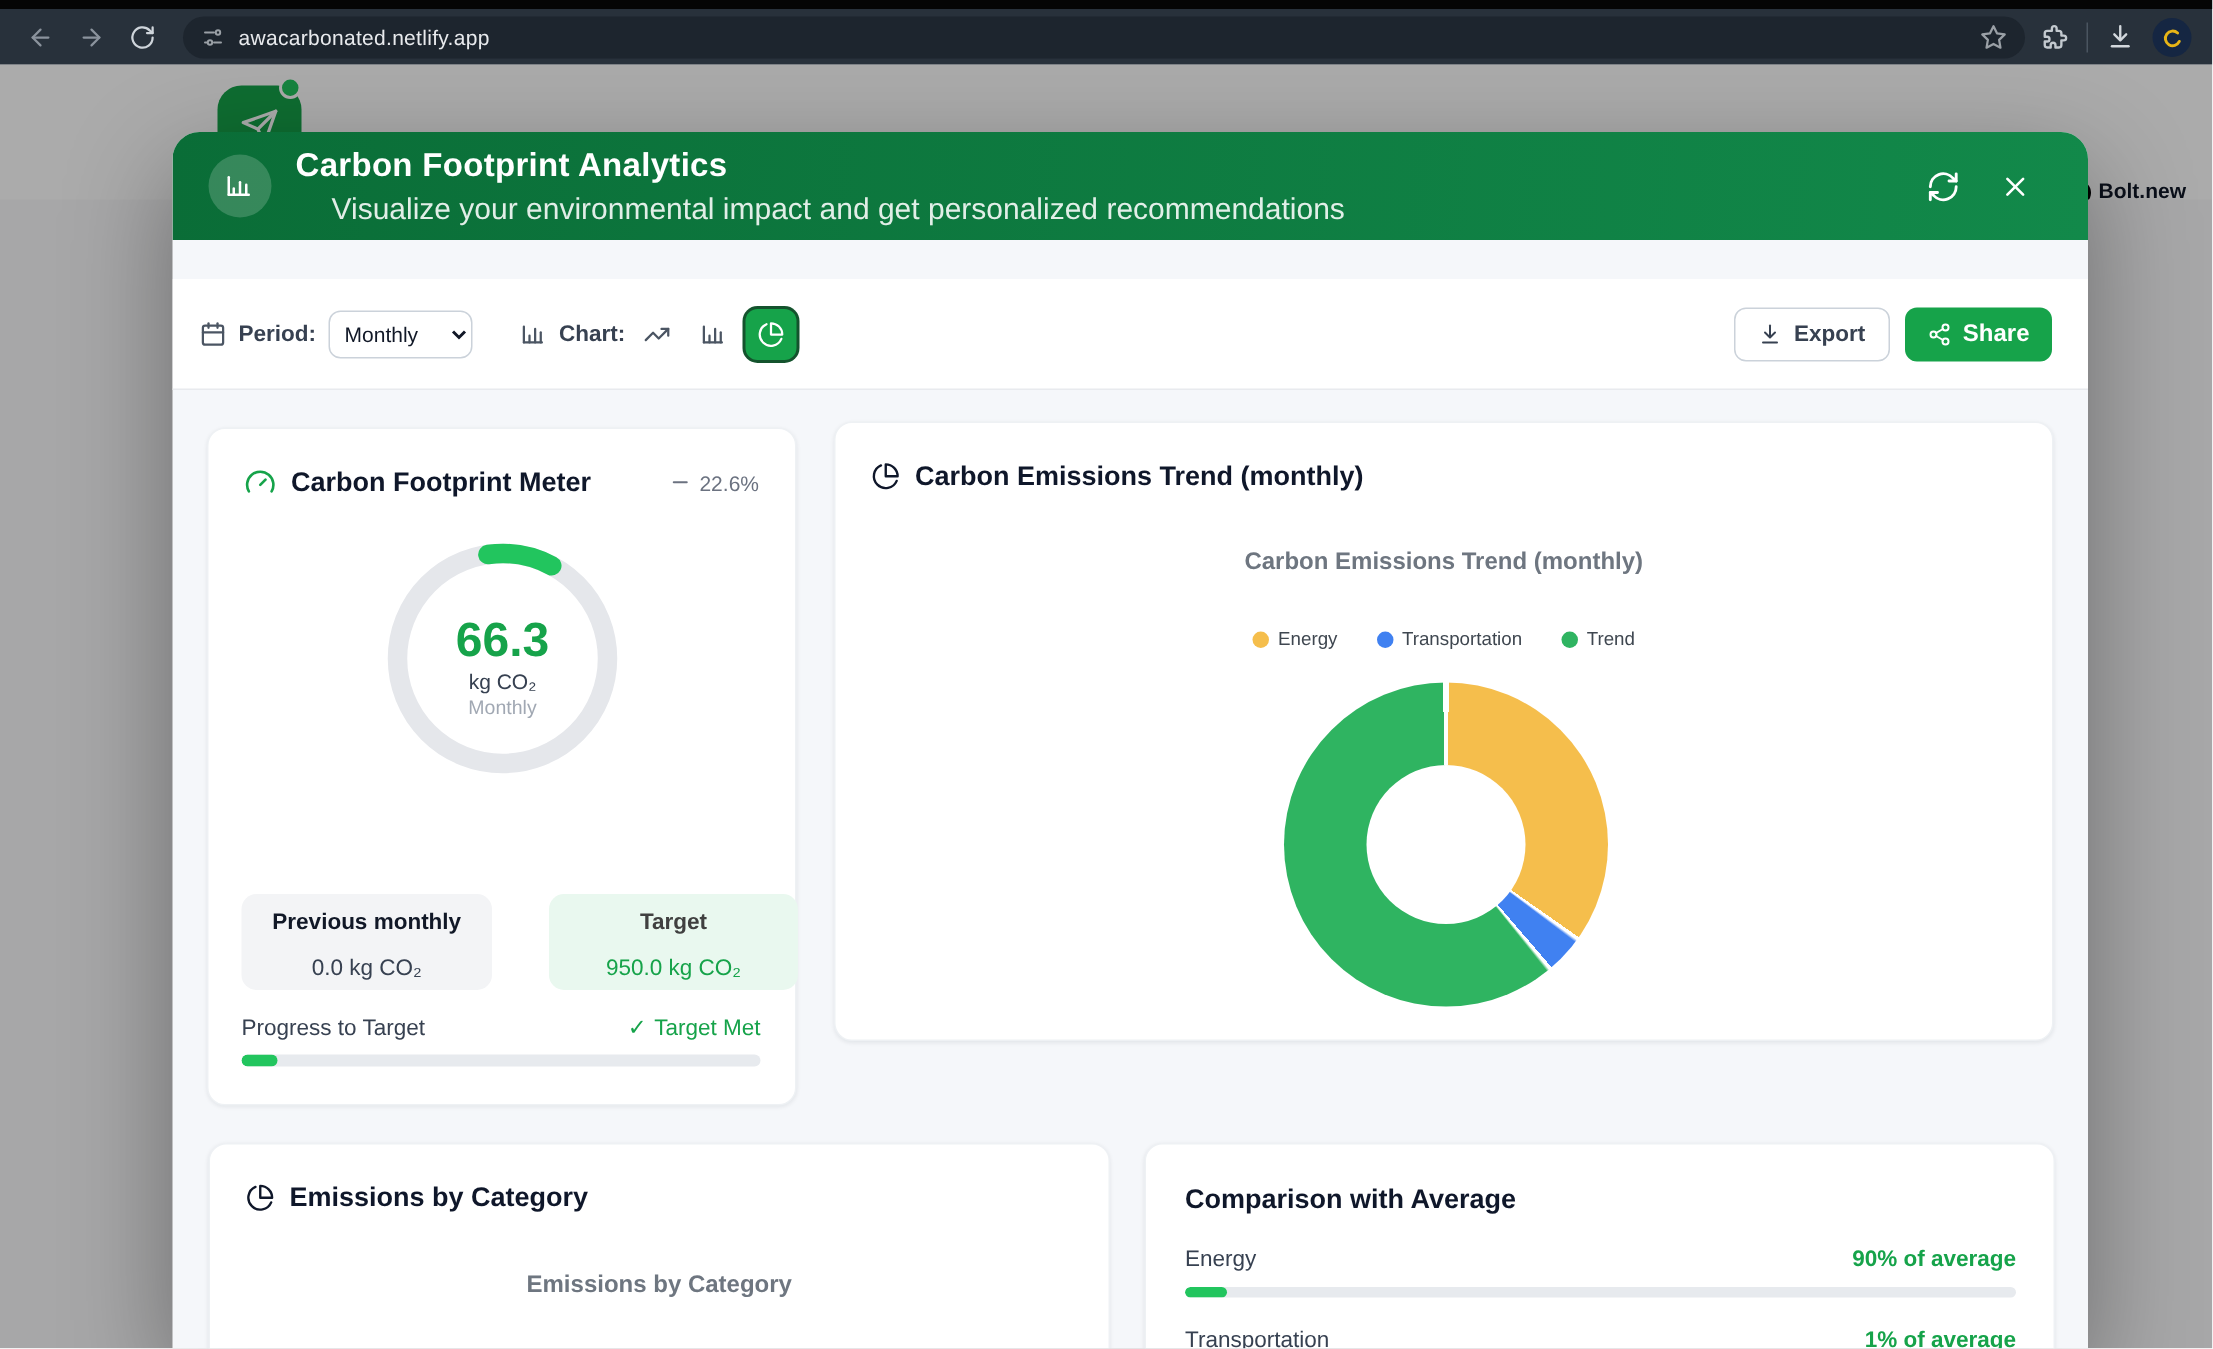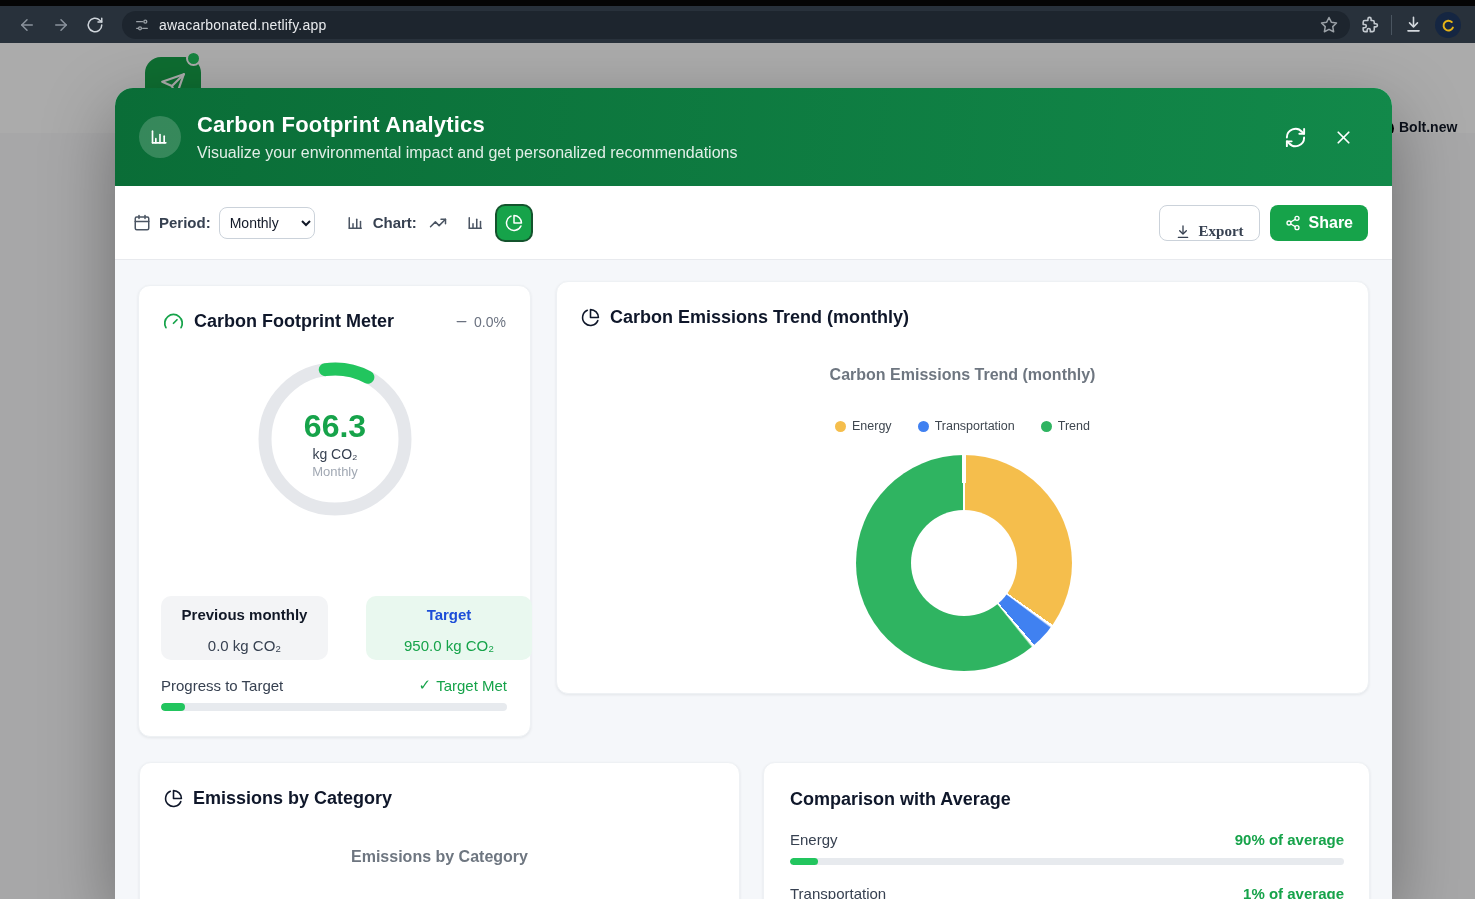--- a/index.html
+++ b/index.html
@@ -40,59 +40,59 @@
   .hdr-vsep { position:absolute; left:1320px; top:62px; width:1px; height:26px; background:#d1d5db; }
   .built-label { position:absolute; left:1344px; top:70px; font-size:13px; font-weight:500; color:#374151; }
   .bolt-circle { position:absolute; left:1377px; top:77px; width:17px; height:17px; border-radius:50%; background:#000; display:flex; align-items:center; justify-content:center; }
   .bolt-label { position:absolute; left:1399px; top:76px; font-size:14px; font-weight:800; color:#111827; }
 
   
   .overlay { position:absolute; left:0; top:43px; right:0; bottom:0; background:rgba(0,0,0,.33); z-index:5; }
 
   
   .modal { position:absolute; left:115px; top:88px; width:1277px; height:811px; background:#f5f7fa; border-radius:18px 18px 0 0; box-shadow:0 24px 70px rgba(0,0,0,.35); overflow:hidden; z-index:10; }
-  .modal-header { position:absolute; left:0; top:0; right:0; height:98px; background:linear-gradient(95deg,#0a6d37,#12894a); display:flex; align-items:center; padding:0 24px; }
+  .modal-header { position:absolute; left:0; top:0; right:0; height:72px; background:linear-gradient(95deg,#0a6d37,#12894a); display:flex; align-items:center; padding:0 24px; }
   .mh-icon { width:42px; height:42px; border-radius:50%; background:rgba(255,255,255,.18); display:flex; align-items:center; justify-content:center; color:#fff; flex:none; }
   .mh-text { margin-left:16px; }
   .mh-title { color:#fff; font-size:22px; font-weight:800; letter-spacing:.2px; }
-  .mh-sub { color:rgba(255,255,255,.88); font-size:16px; margin-top:6px; }
+  .mh-sub { color:rgba(255,255,255,.88); font-size:20px; margin-top:6px;margin-left:24px; }
   .mh-actions { margin-left:auto; display:flex; align-items:center; gap:26px; margin-right:14px; color:#fff; }
   .mh-actions .abtn { display:flex; align-items:center; justify-content:center; color:#fff; }
 
   
   .mtoolbar { position:absolute; left:0; top:98px; right:0; height:74px; background:#fff; border-bottom:1px solid #e8eaee; display:flex; align-items:center; padding:0 16px; }
   .tb-label { font-size:15px; font-weight:600; color:#374151; }
   .tb-ic { color:#4b5563; margin:0 8px 0 2px; display:flex; }
   select.period { height:32px; width:96px; margin-left:8px; border:1px solid #cbd2da; border-radius:8px; background:#fff; font-family:"Liberation Sans",sans-serif; font-size:14px; color:#111827; padding:0 6px; }
   .chart-group { display:flex; align-items:center; margin-left:20px; }
   .chart-btn { width:34px; height:34px; border-radius:8px; display:flex; align-items:center; justify-content:center; color:#4b5563; background:transparent; border:none; margin-left:4px; }
   .chart-btn.active { background:#16a34a; color:#fff; box-shadow:0 0 0 2px #14532d; }
   .tb-right { margin-left:auto; display:flex; align-items:center; gap:10px; margin-right:8px; }
-  .btn-export { height:36px; display:flex; align-items:flex-end; gap:8px; padding:0 15px; border:1px solid #cbd2da; border-radius:8px; background:#fff; color:#374151; font-size:15px; font-weight:600; font-family:Liberation Serif, serif; }
+  .btn-export { height:36px; display:flex; align-items:center; gap:8px; padding:0 15px; border:1px solid #cbd2da; border-radius:8px; background:#fff; color:#374151; font-size:15px; font-weight:600; font-family:Liberation Sans, sans-serif; }
   .btn-share { height:36px; display:flex; align-items:center; gap:8px; padding:0 15px; border:none; border-radius:8px; background:#16a34a; color:#fff; font-size:16px; font-weight:600; font-family:"Liberation Sans",sans-serif; }
 
   
   .card { position:absolute; background:#fff; border-radius:12px; border:1px solid #eef1f4; box-shadow:0 1px 3px rgba(16,24,40,.08); }
   .card-head { position:absolute; left:24px; right:24px; top:25px; display:flex; align-items:center; }
   .card-title { font-size:18px; font-weight:700; color:#0f172a; margin-left:10px; }
 
   
   .meter-card { left:23px; top:197px; width:393px; height:452px; }
   .meter-delta { margin-left:auto; display:flex; align-items:center; gap:5px; color:#6b7280; font-size:14px; }
   .gauge-wrap { position:absolute; left:118px; top:75px; width:156px; height:156px; }
   .gauge-center { position:absolute; left:0; right:0; top:48px; text-align:center; }
   .gauge-value { font-size:32px; line-height:34px; font-weight:800; color:#16a34a; }
   .gauge-unit { font-size:14px; color:#374151; margin-top:3px; }
   .gauge-period { font-size:13px; color:#a1a8b3; margin-top:2px; }
   .impact-badge { position:absolute; left:50%; transform:translateX(-50%); top:259px; background:#22c55e; color:#fff; font-size:15px; font-weight:700; padding:9px 26px; border-radius:999px; white-space:nowrap; }
   .stat-box { position:absolute; top:310px; height:64px; border-radius:10px; text-align:center; padding-top:10px; }
   .stat-prev { left:22px; width:167px; background:#f3f4f6; }
   .stat-target { left:227px; width:166px; background:#e9f8ef; }
   .stat-t1 { font-size:15px; font-weight:700; color:#111827; }
-  .stat-target .stat-t1 { color:#1d4ed8; }
+  .stat-target .stat-t1 { color:#404040; }
   .stat-t2 { font-size:15px; color:#374151; margin-top:14px; }
   .stat-target .stat-t2 { color:#16a34a; }
   .progress-row { position:absolute; left:22px; right:23px; top:390px; display:flex; align-items:center; justify-content:space-between; }
   .progress-label { font-size:15px; color:#374151; }
   .target-met { font-size:15px; font-weight:500; color:#16a34a; display:flex; align-items:center; gap:5px; }
   .meter-bar { position:absolute; left:22px; right:23px; top:417px; height:8px; border-radius:4px; background:#e7eaee; overflow:hidden; }
   .meter-fill { height:100%; background:#22c55e; border-radius:4px; }
 
   
   .trend-card { left:441px; top:193px; width:813px; height:413px; }
@@ -339,21 +339,21 @@
           <svg class="ic" width="21" height="21" viewBox="0 0 24 24">
               <path d="m12 14 4-4"></path>
               <path d="M3.34 19a10 10 0 1 1 17.32 0"></path>
             </svg>
         </span>
         <span class="card-title">Carbon Footprint Meter</span>
         <span class="meter-delta">
           <svg class="ic" width="15" height="15" viewBox="0 0 24 24">
               <path d="M5 12h14"></path>
             </svg>
-          <span>0.0%</span>
+          <span>22.6%</span>
         </span>
       </div>
       <div class="gauge-wrap">
         <svg width="156" height="156" viewBox="0 0 156 156">
           <circle cx="78" cy="78" r="70" fill="none" stroke="#e5e7eb" stroke-width="13"></circle>
           <path id="gauge-arc" d="M 68.26 8.68 A 70 70 0 0 1 110.86 16.19" fill="none" stroke="#22c55e" stroke-width="13" stroke-linecap="round"></path>
         </svg>
         <div class="gauge-center">
           <div class="gauge-value">66.3</div>
           <div class="gauge-unit">kg CO₂</div>

